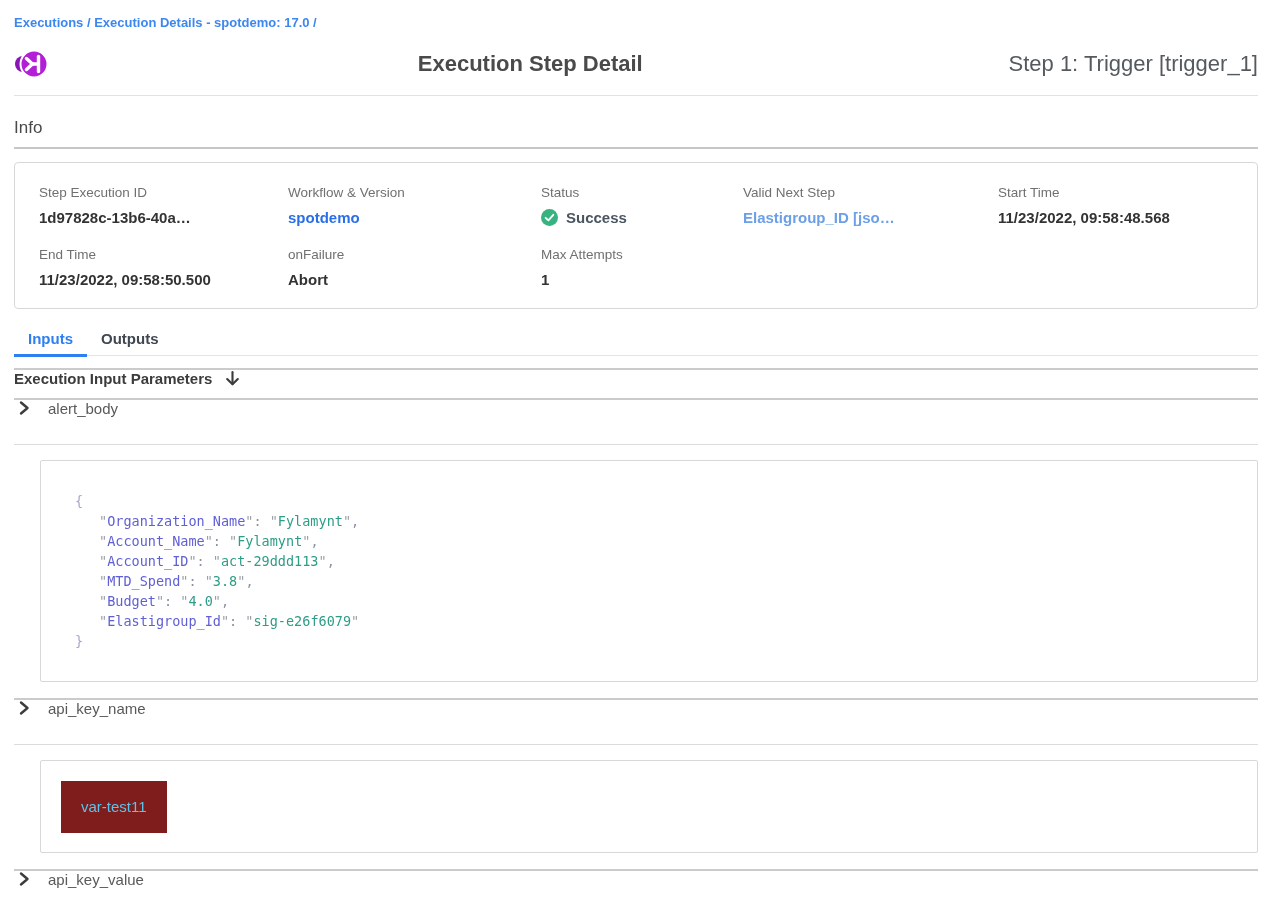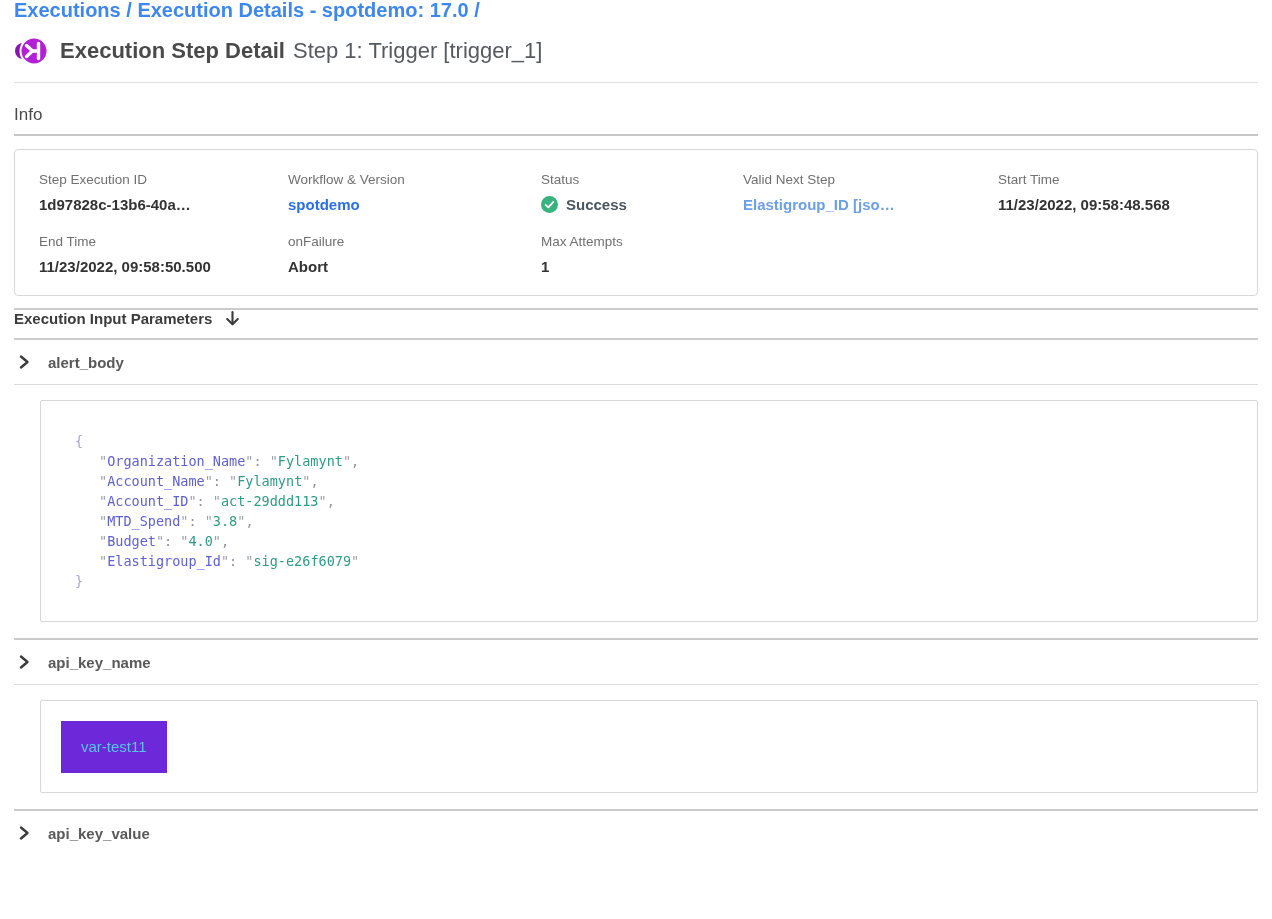--- a/index.html
+++ b/index.html
@@ -5,26 +5,26 @@
   * { margin:0; padding:0; box-sizing:border-box; }
   html,body { background:#ffffff; }
   body {
     width:1272px; height:919px; overflow:hidden;
     font-family:"Liberation Sans", sans-serif;
     color:#4a4a4a;
   }
   .page { padding:0 14px; }
 
   
-  .breadcrumb { font-size:20px; font-weight:600; line-height:20px; }
+  .breadcrumb { padding-top:13px; font-size:13px; font-weight:600; line-height:20px; }
   .crumb-link { color:#3d87f0; text-decoration:none; cursor:pointer; }
   .crumb-sep { color:#3d87f0; }
 
   
-  .title-row { margin-top:14px; display:flex; align-items:center; }
+  .title-row { margin-top:14px; display:flex; align-items:center;justify-content:space-between; }
   .logo { width:34px; height:34px; flex:0 0 auto; margin-right:12px; }
   .page-title { font-size:22px; font-weight:700; color:#4a4a4a; }
   .page-subtitle { font-size:22px; font-weight:400; color:#555a5f; margin-left:8px; }
 
   
   .hr { width:100%; }
   .hr.thin   { height:1px; background:#e2e2e2; }
   .hr.thick  { height:2px; background:#c6c6c6; }
   .hr.divider-heavy { height:2px; background:#cbcbcb; }
   .hr.divider-light { height:1px; background:#dcdcdc; }
@@ -54,38 +54,38 @@
   .tab { position:relative; padding:5px 14px 8px; font-size:15px; font-weight:600; color:#3f4752; cursor:pointer; }
   .tab.active { color:#2d7ff2; }
   .tab.active::after { content:""; position:absolute; left:0; right:0; bottom:-2px; height:3px; background:#2d7ff2; }
 
   
   .params-row { display:flex; align-items:center; }
   .params-label { font-size:15px; font-weight:700; color:#3c3c3c; }
   .params-arrow { margin-left:12px; cursor:pointer; display:flex; align-items:center; }
 
   
-  .section-row { height:44px; display:flex; align-items:center; padding-left:4px; cursor:pointer;font-weight:bold; }
+  .section-row { height:44px; display:flex; padding-left:4px; cursor:pointer; }
   .section-row svg { flex:0 0 auto; }
   .section-name { margin-left:17px; font-size:15px; color:#595959; }
 
   .content-box { margin:15px 0 16px 26px; border:1px solid #d8d8d8; border-radius:2px; background:#fff; }
   .code-box { padding:30px 20px 30px 34px; font-family:"DejaVu Sans Mono", monospace; font-size:13.5px; line-height:20px; }
   .code-line { white-space:pre; }
   .code-line.indent { padding-left:24px; }
   .cb { color:#a9a4cf; }
   .ck { color:#6060d6; }
   .cv { color:#2d9d87; }
   .cq { color:#9aa0a8; }
   .cp { color:#8c93a0; }
 
   .chip-box { padding:20px 20px 19px 20px; }
   .chip {
     display:inline-block; min-width:102px; height:52px; line-height:52px;
-    background:#6d28d9; text-align:center; padding:0 20px;
+    background:#7f1d1d; text-align:center; padding:0 20px;
     font-size:15px; color:#5ac4ea;
   }
 </style>
 </head>
 <body>
 
 <div class="page">
 
   <div class="breadcrumb"><a class="crumb-link" href="#">Executions</a><span class="crumb-sep"> / </span><a class="crumb-link" href="#">Execution Details - spotdemo: 17.0</a><span class="crumb-sep"> / </span></div>
 
@@ -137,20 +137,24 @@
       <div class="info-cell">
         <div class="field-label">onFailure</div>
         <div class="field-value">Abort</div>
       </div>
       <div class="info-cell">
         <div class="field-label">Max Attempts</div>
         <div class="field-value">1</div>
       </div>
     </div>
 
+  <div class="tabs">
+      <div class="tab active">Inputs</div>
+      <div class="tab">Outputs</div>
+    </div>
   <div class="hr divider-heavy mt12"></div>
 
   <div class="params-row">
     <span class="params-label">Execution Input Parameters</span>
     <span class="params-arrow">
       <svg width="17" height="17" viewBox="0 0 16 16" fill="none" stroke="#3c3c3c" stroke-width="2" stroke-linecap="round" stroke-linejoin="round">
         <line x1="8" y1="2" x2="8" y2="13"></line>
         <polyline points="3,8.5 8,13.5 13,8.5"></polyline>
       </svg>
     </span>

